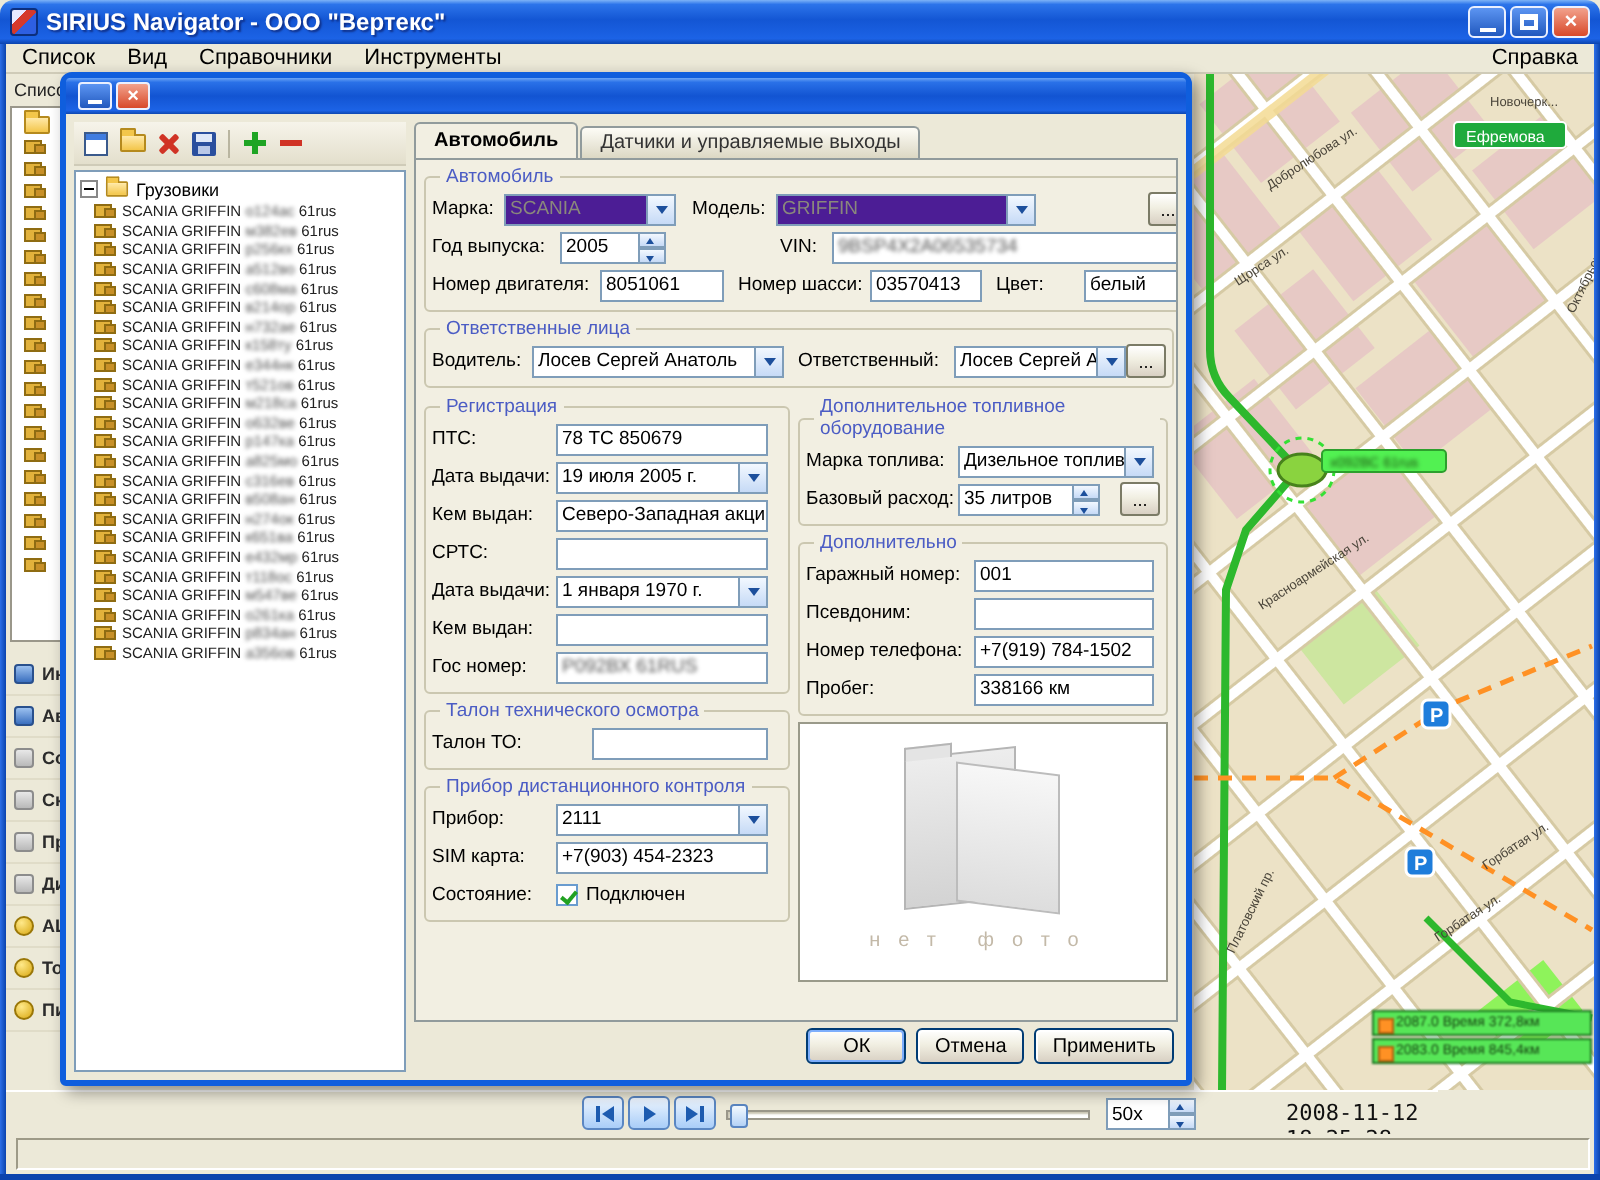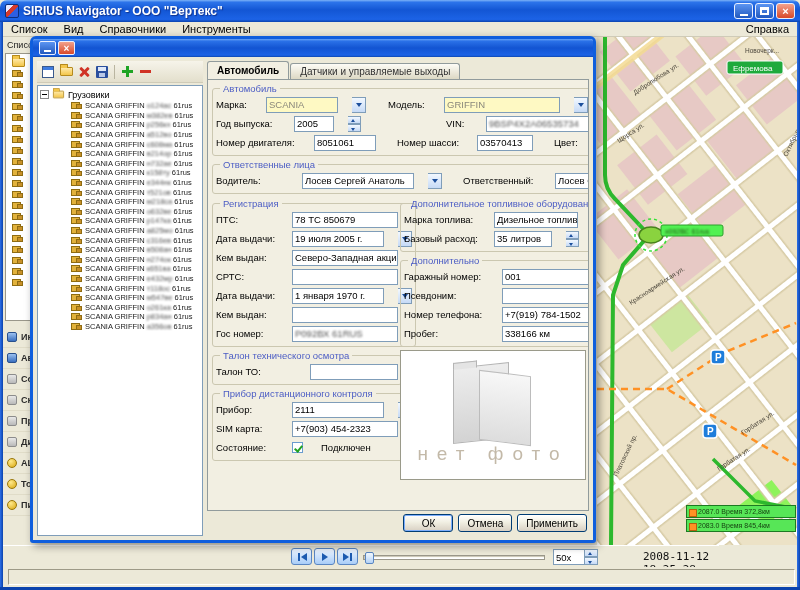--- a/index.html
+++ b/index.html
@@ -103,60 +103,60 @@
   .ico-plus::before { content:""; position:absolute; left:4px; top:0; width:3px; height:11px; background:#1ea424; }
   .ico-plus::after { content:""; position:absolute; left:0; top:4px; width:11px; height:3px; background:#1ea424; }
   .ico-minus { width:11px; height:3px; background:#d03325; }
 
   
   #tree { position:absolute; left:4px; top:46px; width:166px; height:451px; background:#fff; border:1px solid #7f9db9; overflow:hidden; padding:2px 1px; }
   .tree-root { display:flex; align-items:center; height:13px; font-size:9px; white-space:nowrap; }
   .exp { width:9px; height:9px; border:1px solid #888; background:#fff; position:relative; margin:0 3px 0 1px; flex:0 0 9px; }
   .exp::after { content:""; position:absolute; left:1px; top:3px; width:5px; height:1px; background:#000; }
   .tree-root .folder-icon { transform:scale(.85); margin-right:3px; }
-  .tree-children { padding-left:32px;text-align:right; }
+  .tree-children { padding-left:8px;text-align:right; }
   .tree-row { display:flex; align-items:center; height:9.6px; white-space:nowrap; font-size:7.5px; color:#222; }
   .truck-icon { position:relative; width:11px; height:7px; margin-right:3px; flex:0 0 11px; }
   .truck-icon::before { content:""; position:absolute; left:0; top:0; width:7px; height:5px; background:#e2b23c; border:1px solid #8f6c12; }
   .truck-icon::after { content:""; position:absolute; right:0; top:2px; width:4px; height:3px; background:#c89028; border:1px solid #8f6c12; }
   .blurtxt { filter:blur(1.1px); color:#555; }
   .blur-soft { filter:blur(0.6px); }
 
   
   .tabstrip { position:absolute; left:174px; top:22px; display:flex; align-items:flex-end; height:18px; }
   .tab { height:16px; padding:0 9px; font-size:10px; display:flex; align-items:center; white-space:nowrap;
     background:linear-gradient(#fdfcf6,#dcd8c4); border:1px solid #919b9c; border-bottom:none; border-radius:3px 3px 0 0; margin-right:1px; color:#333; }
   .tab.active { height:18px; background:#f2efe2; font-weight:bold; color:#000; }
   #tabpage { position:absolute; left:174px; top:40px; width:382px; height:432px; background:#f2efe2; border:1px solid #919b9c; padding:2px 3px; overflow:hidden; }
 
   fieldset.group { border:1px solid #cbc7b0; border-radius:3px; margin:1px 1px 3px; padding:1px 3px 3px; }
   fieldset.group legend { color:#4b5cc4; font-size:9.5px; padding:0 3px; margin-left:4px; }
-  .frow { display:flex; align-items:center; height:19px; font-size:9.5px; white-space:nowrap;gap:14px; }
+  .frow { display:flex; align-items:center; height:19px; font-size:9.5px; white-space:nowrap; }
   .lbl { color:#000; overflow:hidden; }
   .tb { height:16px; border:1px solid #7f9db9; background:#fff; font-size:9.5px; padding:0 2px; display:flex; align-items:center; overflow:hidden; white-space:nowrap; }
-  .tb.dis { background:#fef9c3; color:#8a887c; }
+  .tb.dis { background:#4c1d95; color:#8a887c; }
   .dd { width:14px; height:16px; border:1px solid #7f9db9; border-left:none; background:linear-gradient(#f2f8ff,#c6daf6);
     display:flex; align-items:center; justify-content:center; }
   .dd::after { content:""; border-top:4px solid #1c4f9c; border-left:3px solid transparent; border-right:3px solid transparent; }
   .spin { display:flex; flex-direction:column; width:13px; height:16px; }
   .spin i { flex:1; border:1px solid #7f9db9; border-left:none; background:linear-gradient(#f2f8ff,#c6daf6); position:relative; }
   .spin i.up::after { content:""; position:absolute; left:3px; top:2px; border-bottom:3px solid #1c4f9c; border-left:2.5px solid transparent; border-right:2.5px solid transparent; }
   .spin i.dn::after { content:""; position:absolute; left:3px; top:3px; border-top:3px solid #1c4f9c; border-left:2.5px solid transparent; border-right:2.5px solid transparent; }
   .mini-btn { width:20px; height:17px; margin-left:auto; border:1px solid #7b7b66; border-radius:2px; font-size:9px;
     background:linear-gradient(180deg,#ffffff,#f1efe2 45%,#d8d0c3); display:flex; align-items:center; justify-content:center; }
   .chk { width:11px; height:11px; border:1px solid #6a9ccf; background:#fff; position:relative; margin-right:4px; flex:0 0 11px; }
   .chk::after { content:""; position:absolute; left:3px; top:1px; width:3px; height:6px; border-right:2px solid #21a121; border-bottom:2px solid #21a121; transform:rotate(40deg); }
   .cols { display:flex; align-items:flex-start; }
   .colL { width:186px; } .colR { width:188px; margin-left:2px; }
 
   .photo { margin:1px 1px 0; height:130px; border:1px solid #9a9a8a; background:#fff; position:relative; overflow:hidden; }
   .pf-back { position:absolute; left:52px; top:14px; width:56px; height:76px; background:linear-gradient(#ededed,#d3d3d3); border:1px solid #b5b5b5; transform:skewY(-6deg); }
   .pf-back::before { content:""; position:absolute; left:-1px; top:-6px; width:22px; height:6px; background:#e4e4e4; border:1px solid #b5b5b5; border-bottom:none; }
   .pf-front { position:absolute; left:78px; top:22px; width:52px; height:70px; background:linear-gradient(#f7f7f7,#dddddd); border:1px solid #bcbcbc; transform:skewY(7deg); }
-  .photo-text { position:absolute; left:0; bottom:14px; width:100%; text-align:center; color:#c3b9a8; font-size:19px; letter-spacing:9px; }
+  .photo-text { position:absolute; left:0; bottom:14px; width:100%; text-align:center; color:#c3b9a8; font-size:10px; letter-spacing:9px; }
 
   .dlg-buttons { position:absolute; right:6px; bottom:8px; display:flex; gap:5px; }
   .xpbtn { min-width:50px; height:18px; padding:0 8px; border:1px solid #003c74; border-radius:3px; font-size:10px;
     background:linear-gradient(180deg,#ffffff,#f1efe2 45%,#d8d0c3); display:flex; align-items:center; justify-content:center; box-shadow:inset 1px 1px 0 #fff; }
   .xpbtn.default { box-shadow:inset 0 0 0 1px #7daefc; }
 </style>
 </head>
 <body>
 
 <div id="titlebar">
@@ -537,21 +537,21 @@
         <span class="lbl" style="width:66px;margin-left:7px">Номер шасси:</span>
         <span class="tb" style="width:56px">03570413</span>
         <span class="lbl" style="width:44px;margin-left:7px">Цвет:</span>
         <span class="tb" style="width:52px">белый</span>
       </div>
     </fieldset>
 
     <fieldset class="group">
       <legend>Ответственные лица</legend>
       <div class="frow">
-        <span class="lbl" style="width:72px">Водитель:</span>
+        <span class="lbl" style="width:50px">Водитель:</span>
         <span class="tb" style="width:112px">Лосев Сергей Анатоль</span>
           <span class="dd"></span>
         <span class="lbl" style="width:78px;margin-left:7px">Ответственный:</span>
         <span class="tb" style="width:72px">Лосев Сергей Анатоль</span>
           <span class="dd"></span>
         <span class="mini-btn">...</span>
       </div>
     </fieldset>
 
     <div class="cols">

